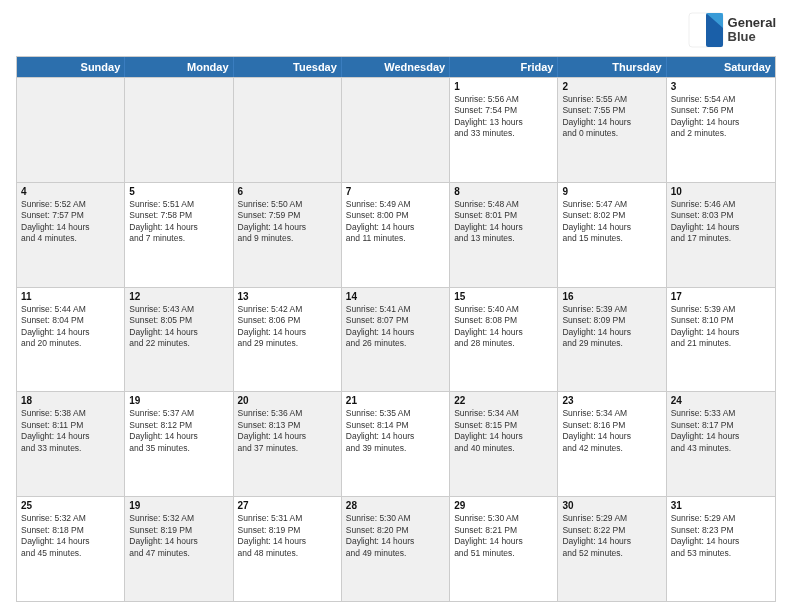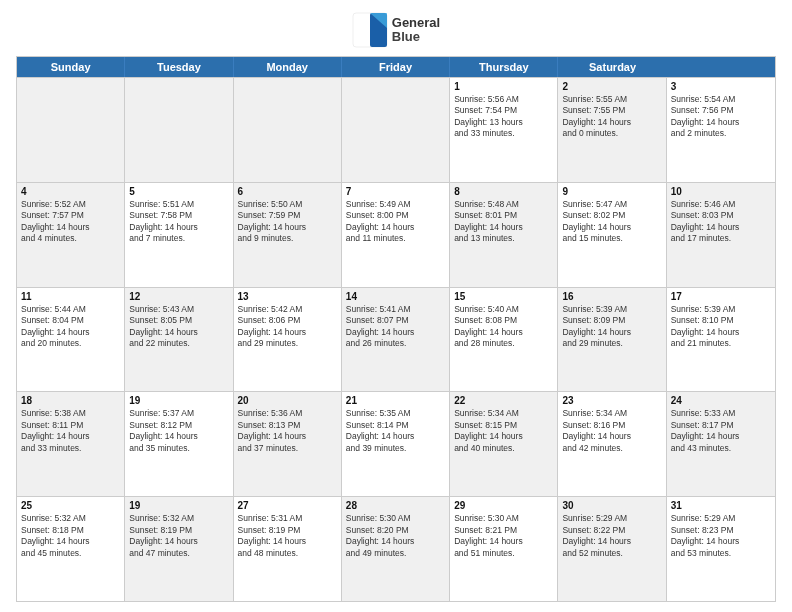--- a/index.html
+++ b/index.html
@@ -12,21 +12,21 @@
     }
     .page {
       width: 792px;
       height: 612px;
       padding: 12px 16px 10px 16px;
       display: flex;
       flex-direction: column;
     }
     .header {
       display: flex;
-      justify-content: center;
+      justify-content: flex-end;
       align-items: flex-start;
       margin-bottom: 8px;
     }
     .logo {
       display: flex;
       align-items: center;
       gap: 4px;
     }
     .logo-text {
       display: flex;
@@ -58,22 +58,22 @@
     }
     .cal-header-row {
       display: grid;
       grid-template-columns: repeat(7, 1fr);
       background: #2c6fad;
     }
     .cal-header-cell {
       color: #fff;
       font-size: 11px;
       font-weight: bold;
-      padding: 4px 13px;
-      text-align: center;
+      padding: 4px 4px;
+      text-align: right;
       border-right: 1px solid #3a7dbf;
     }
     .cal-header-cell:last-child { border-right: none; }
     .cal-body {
       flex: 1;
       display: flex;
       flex-direction: column;
     }
     .cal-week {
       display: grid;
@@ -121,22 +121,23 @@
 </div>
     <div class="title-block">
       <div class="main-title"></div>
       <div class="subtitle"></div>
     </div>
   </div>
 
   <div class="calendar">
     <div class="cal-header-row">
     <div class="cal-header-cell">Sunday</div>
+        <div class="cal-header-cell">Monday</div>
         <div class="cal-header-cell">Tuesday</div>
-        <div class="cal-header-cell">Monday</div>
+        <div class="cal-header-cell">Wednesday</div>
         <div class="cal-header-cell">Friday</div>
         <div class="cal-header-cell">Thursday</div>
         <div class="cal-header-cell">Saturday</div>
       </div>
     <div class="cal-body">
     <div class="cal-week">
           <div class="cal-cell shaded empty"></div>
           <div class="cal-cell shaded empty"></div>
           <div class="cal-cell shaded empty"></div>
           <div class="cal-cell shaded empty"></div>

